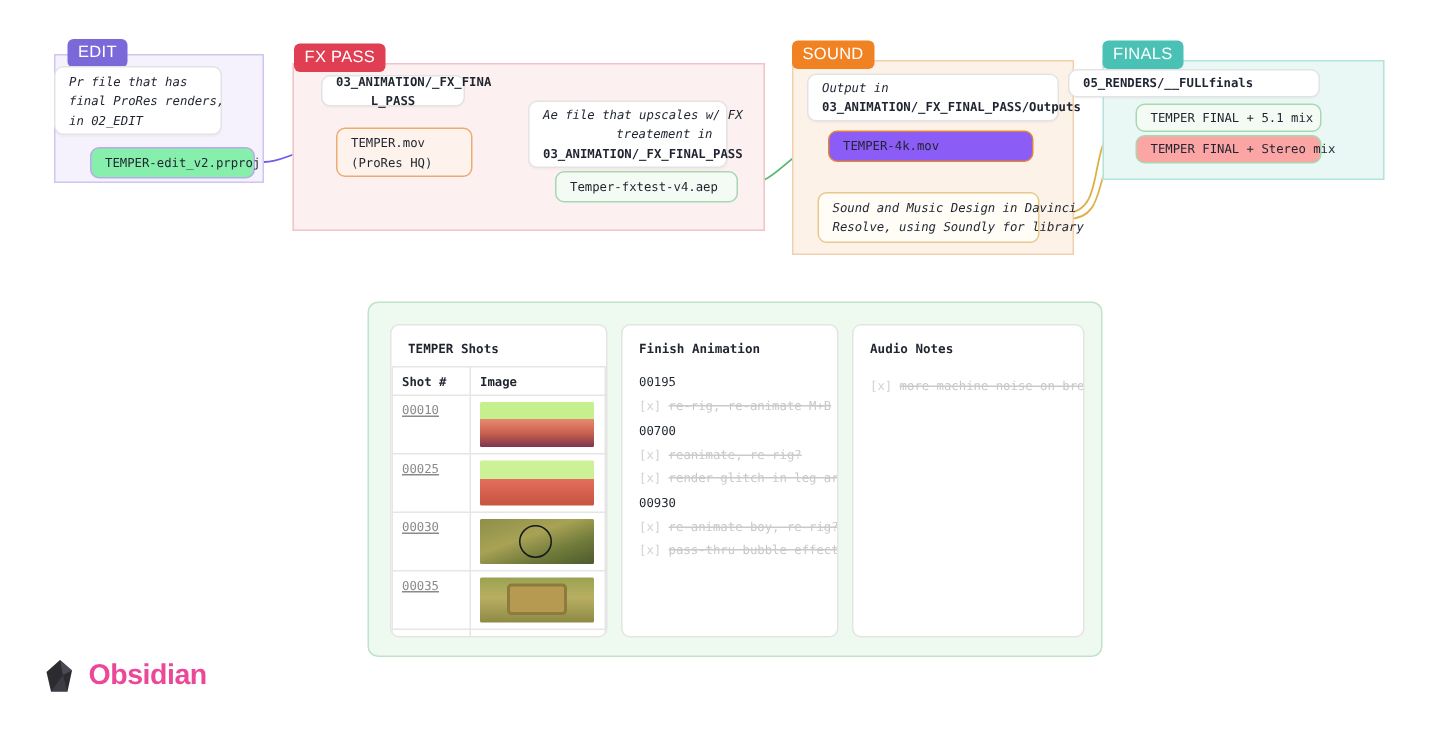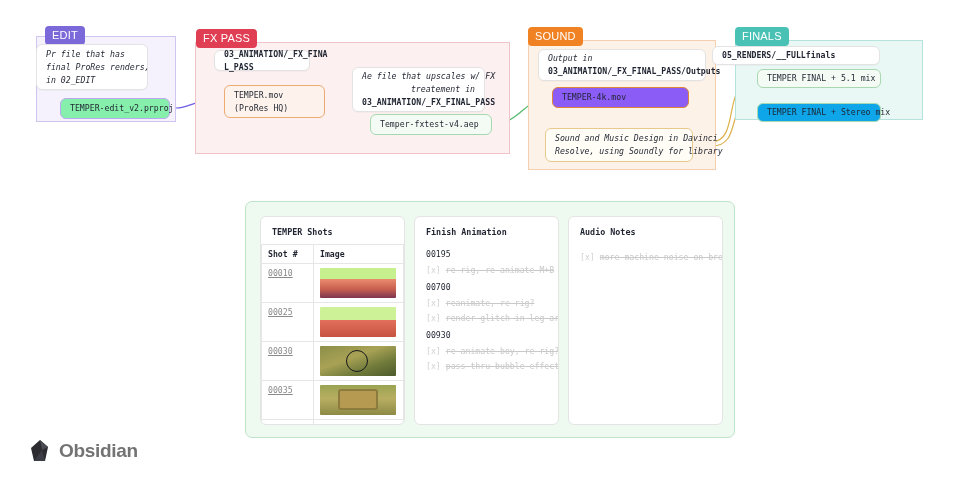--- a/index.html
+++ b/index.html
@@ -67,21 +67,21 @@
     font-size: 8.2px; color: #c9c9c9; padding: 2.5px 0;
     white-space: nowrap;
   }
   .task .box { color:#d2d2d2; }
   .task s { text-decoration: line-through; }
 
   
   #logo { position: absolute; left: 30px; top: 440px; display: flex; align-items: center; gap: 9px; }
   #logo .word {
     font-family: "Liberation Sans", sans-serif;
-    font-size: 19px; font-weight: 700; color: #737373; letter-spacing: -.3px;
+    font-size: 19px; font-weight: 700; color: #ec4899; letter-spacing: -.3px;
   }
 </style>
 </head>
 <body>
 
 <div id="canvas">
 
   <svg id="wires" viewBox="0 0 960 492">
     <defs>
       <marker id="ah-purple" viewBox="0 0 10 10" refX="8" refY="5" markerWidth="6" markerHeight="6" orient="auto-start-reverse">
@@ -127,26 +127,26 @@
   </div>
 
   <div class="card" style="left:60px; top:98px; width:110px; height:21px; border-color:#b9a9ee; background:#86efac;">
     <div class="ln">TEMPER-edit_v2.prproj</div>
   </div>
 
   <div class="group" style="left:195px; top:42px; width:315px; height:112px; border-color:#f0c3c8; background:#fdf0f1;">
     <span class="group-badge" style="background:#e03e52; top:-14px; left:0;">FX PASS</span>
   </div>
 
-  <div class="card note" style="left:214px; top:50px; width:96px; height:21px;">
+  <div class="card note" style="left:214px; top:50px; width:96px; height:21px;text-align:center;">
     <div class="ln b">03_ANIMATION/_FX_FINA</div>
     <div class="ln b">L_PASS</div>
   </div>
 
-  <div class="card" style="left:224px; top:85px; width:101px; height:33px; border-color:#edab72; background:#fdf3ec;">
+  <div class="card" style="left:224px; top:85px; width:91px; height:33px; border-color:#edab72; background:#fdf3ec;">
     <div class="ln">TEMPER.mov</div>
     <div class="ln">(ProRes HQ)</div>
   </div>
 
   <div class="card note" style="left:352px; top:67px; width:133px; height:45px;text-align:right;">
     <div class="ln i">Ae file that upscales w/ FX</div>
     <div class="ln i">treatement in</div>
     <div class="ln b">03_ANIMATION/_FX_FINAL_PASS</div>
   </div>
 
@@ -177,21 +177,21 @@
   </div>
 
   <div class="card note" style="left:712px; top:46px; width:168px; height:19px; padding:3px 9px;">
     <div class="ln b">05_RENDERS/__FULLfinals</div>
   </div>
 
   <div class="card" style="left:757px; top:69px; width:124px; height:19px; border-color:#a8d8b0; background:#f3fbf4; padding:3px 9px;">
     <div class="ln">TEMPER FINAL + 5.1 mix</div>
   </div>
 
-  <div class="card" style="left:757px; top:103px; width:124px; height:19px; border-color:#a8d8b0; background:#0ea5e9; padding:3px 9px;">
+  <div class="card" style="left:757px; top:90px; width:124px; height:19px; border-color:#a8d8b0; background:#fca5a5; padding:3px 9px;">
     <div class="ln">TEMPER FINAL + Stereo mix</div>
   </div>
 
   <div id="tablepanel">
 
     <div class="col" style="left:14px; width:145px; height:209px;">
       <div class="col-title">TEMPER Shots</div>
       <table class="shots">
         <thead>
           <tr>

